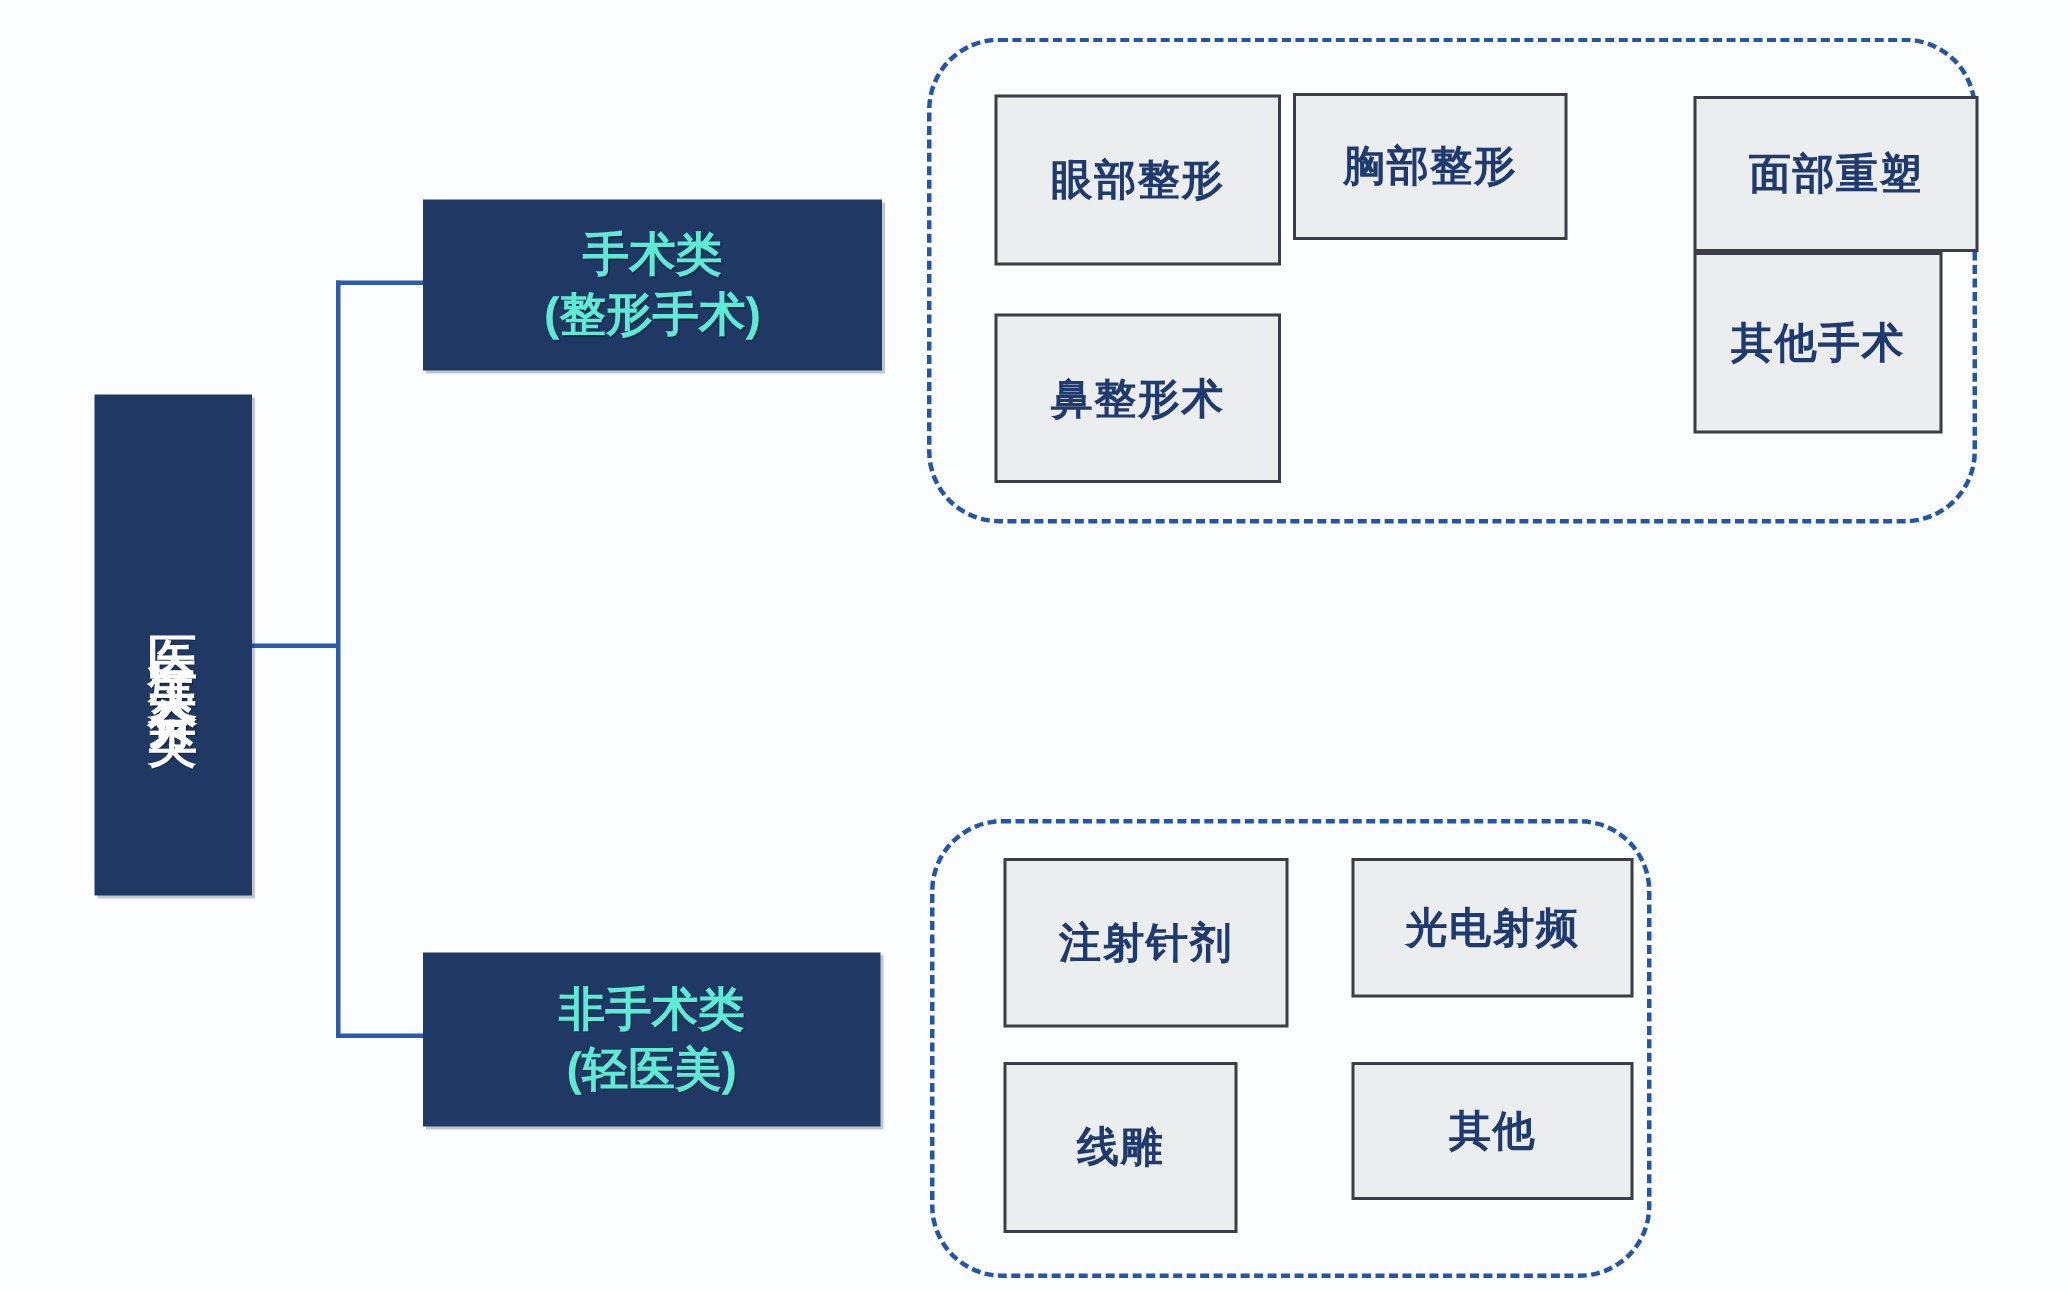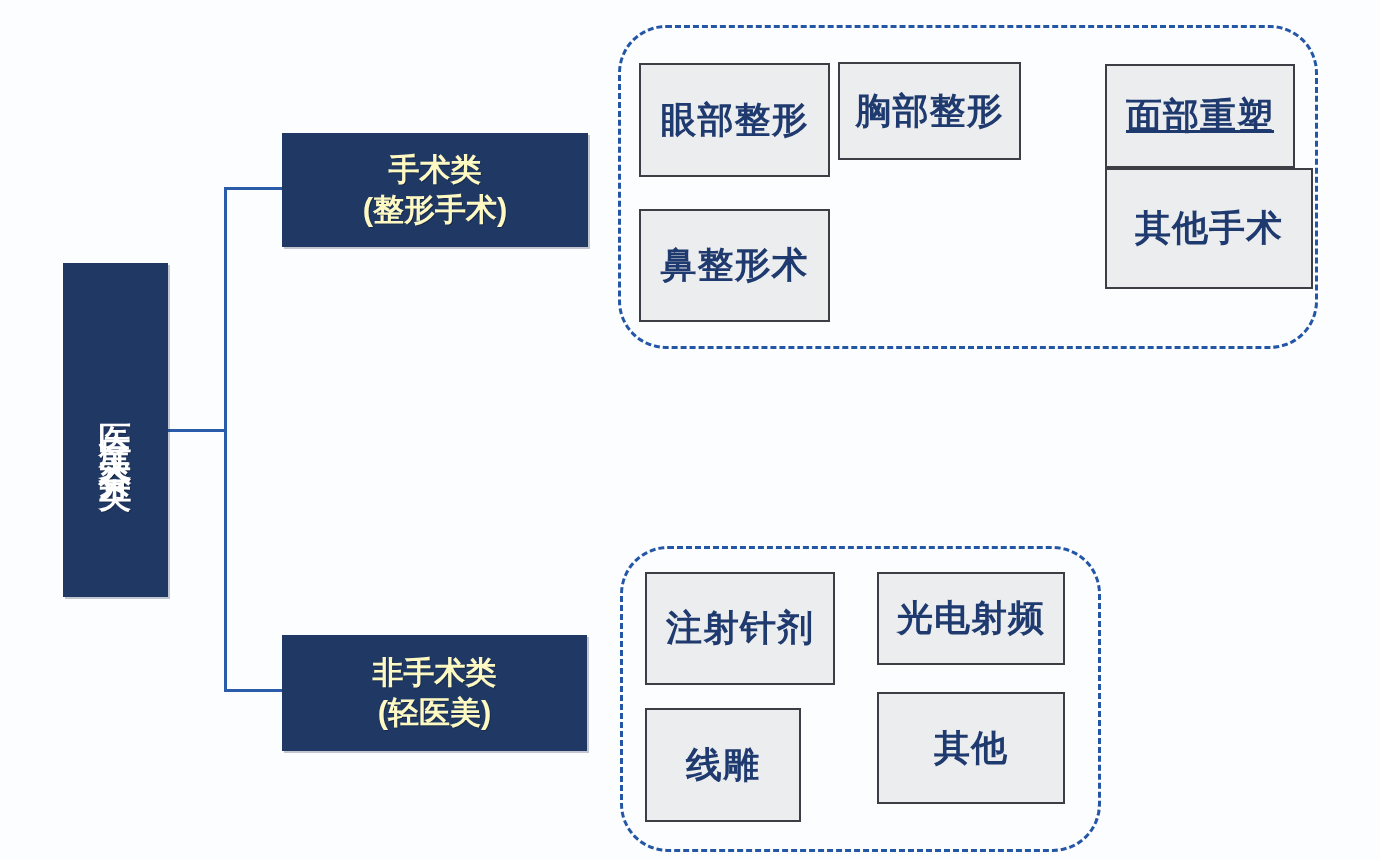--- a/index.html
+++ b/index.html
@@ -43,21 +43,21 @@
 
   
   .branch-node {
     position: absolute;
     background: #1f3864;
     box-shadow: 2px 2px 0 rgba(20, 35, 70, 0.25);
     display: flex;
     flex-direction: column;
     align-items: center;
     justify-content: center;
-    color: #fef9c3;
+    color: #5eead4;
     font-weight: bold;
     font-size: 31px;
     line-height: 40px;
     text-align: left;
     text-shadow: 1px 1px 0 rgba(0,0,0,0.25);
   }
   .branch-surgical    { left: 282px; top: 133px; width: 306px; height: 114px; }
   .branch-nonsurgical { left: 282px; top: 635px; width: 305px; height: 116px; }
 
   
@@ -83,37 +83,38 @@
   
   .item {
     position: absolute;
     background: #ecedef;
     border: 2px solid #3d3d46;
     box-sizing: border-box;
     display: flex;
     align-items: center;
     justify-content: center;
     color: #1f3a6e;
-    font-size: 36px;
+    font-size: 28px;
     font-weight: bold;
     letter-spacing: 1px;
     text-align: center;
+    margin-left: 24px;
   }
   
   .t1 { left: 639px;  top: 63px;  width: 191px; height: 114px; }
   .t2 { left: 838px;  top: 62px;  width: 183px; height: 98px; }
-  .t3 { left: 1105px; top: 64px;  width: 190px; height: 104px; text-decoration: underline; }
+  .t3 { left: 1105px; top: 64px;  width: 190px; height: 104px; }
   .t4 { left: 639px;  top: 209px; width: 191px; height: 113px; }
   .t5 { left: 873px;  top: 212px; width: 183px; height: 113px; }
-  .t6 { left: 1105px; top: 168px; width: 208px; height: 121px; }
+  .t6 { left: 1105px; top: 168px; width: 166px; height: 121px; }
   
   .b1 { left: 645px; top: 572px; width: 190px; height: 113px; text-align: right; }
   .b2 { left: 877px; top: 572px; width: 188px; height: 93px; }
   .b3 { left: 645px; top: 708px; width: 156px; height: 114px; }
-  .b4 { left: 877px; top: 692px; width: 188px; height: 112px; }
+  .b4 { left: 877px; top: 708px; width: 188px; height: 92px; }
 </style>
 </head>
 <body>
 
 <div class="canvas">
 
   <div class="line line-root-h"></div>
   <div class="line line-trunk-v"></div>
   <div class="line line-top-h"></div>
   <div class="line line-bottom-h"></div>

